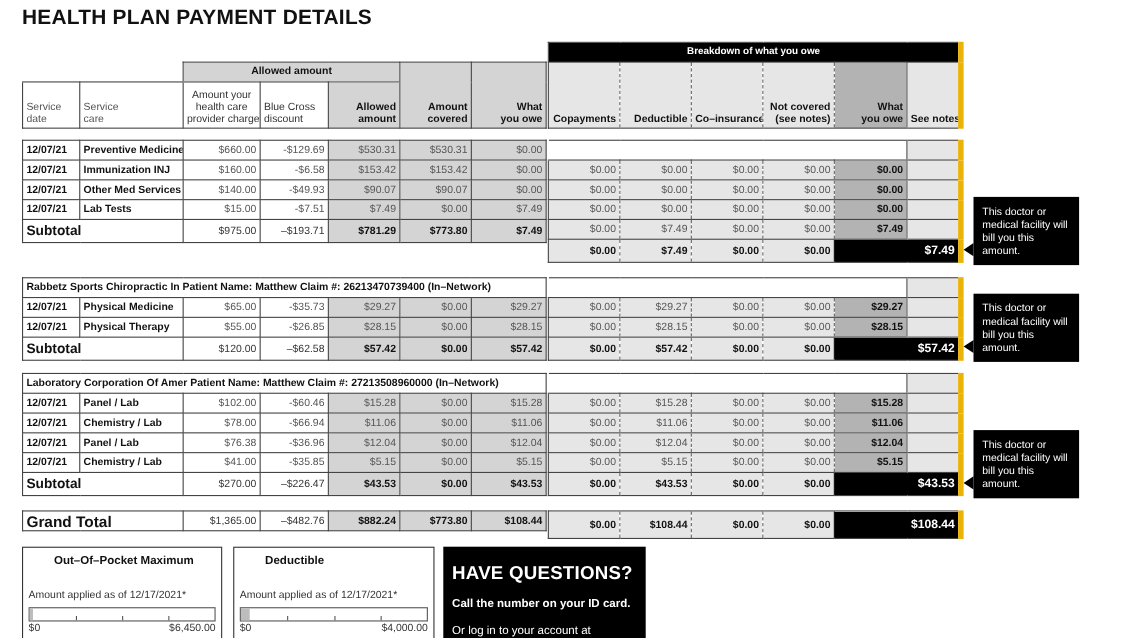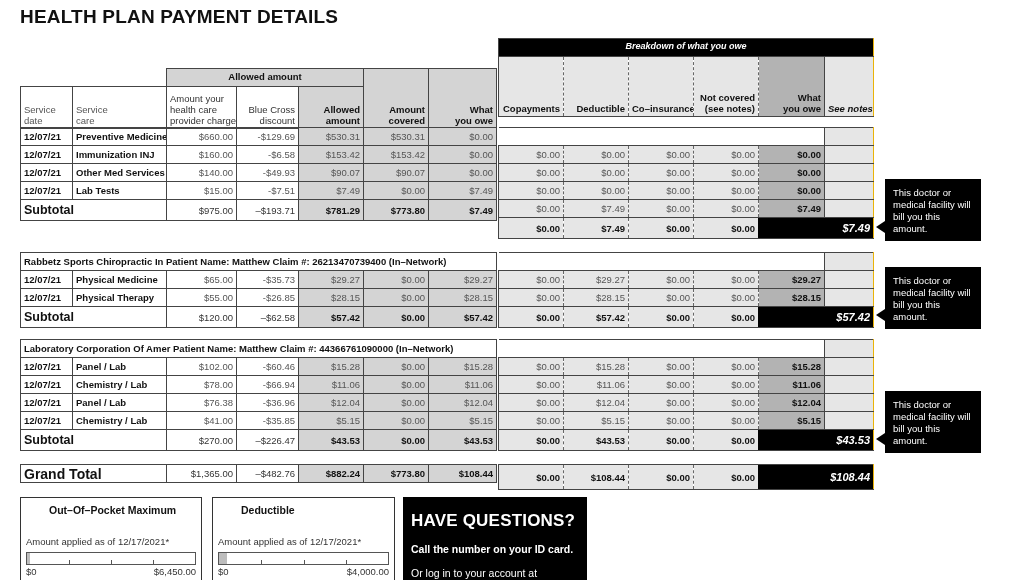--- a/index.html
+++ b/index.html
@@ -11,21 +11,21 @@
   .num { text-align: right; color: #555; }
   .b { font-weight: bold; color: #111; }
   .g1 { background: #d4d4d4; }
   .g2 { background: #e6e6e6; }
   .g3 { background: #b3b3b3; }
   .blk { background: #000; color: #fff; }
   .hdr td { vertical-align: bottom; padding-bottom: 2px; line-height: 11px; }
   .lt td { border: 1px solid #444; }
   .rt td { border-top: 1px solid #444; border-bottom: 1px solid #444; border-left: 1px dashed #666; border-right: 1px dashed #666; }
   .rt td.solidl { border-left: 1px solid #444; }
-  .rt td.solidr { border-right: 1px solid #eab308; font-style: italic; }
+  .rt td.solidr { border-right: 5px solid #eab308; }
   .claimhdr { font-weight: bold; font-size: 9.5px; color: #111; padding-left: 3px; }
   .sub { font-size: 12.5px; font-weight: bold; color: #111; }
   .grand { font-size: 14px; font-weight: bold; color: #111; }
   .callout { position: absolute; background: #000; color: #fff; font-size: 9.5px; line-height: 12px; padding: 8px 6px 6px 8px; width: 96px; height: 62px; }
   .callout::before { content: ""; position: absolute; left: -9px; bottom: 8px; border-top: 6px solid transparent; border-bottom: 6px solid transparent; border-right: 9px solid #000; }
   .box { position: absolute; border: 1px solid #333; background: #fff; }
   .box .bh { font-size: 10.5px; font-weight: bold; padding: 6px 4px 0 5px; margin-left: 23px; }
   .box .bl { font-size: 9.5px; color: #333; padding: 20px 0 0 5px; }
   .bar { position: absolute; left: 5px; right: 5px; top: 54px; height: 13px; border: 1px solid #555; background: #fff; }
   .bar .fill { position: absolute; left: 0; top: 0; bottom: 0; background: #bdbdbd; }
@@ -34,42 +34,42 @@
   .questions { position: absolute; left: 403px; top: 497px; width: 184px; height: 90px; background: #000; color: #fff; padding: 14px 8px; }
   .questions .qh { font-size: 17px; font-weight: bold; letter-spacing: 0.2px; }
   .questions .q1 { font-size: 10.5px; font-weight: bold; margin-top: 12px; }
   .questions .q2 { font-size: 10.5px; margin-top: 12px; }
 </style>
 </head>
 <body>
 
 <div class="abs title">HEALTH PLAN PAYMENT DETAILS</div>
 
-<table class="lt hdr" style="left:20px; top:68px; width:476px;">
+<table class="lt hdr" style="left:20px; top:56px; width:476px;">
   <colgroup>
       <col style="width:52px">
       <col style="width:94px">
       <col style="width:70px">
       <col style="width:62px">
       <col style="width:65px">
       <col style="width:65px">
       <col style="width:68px">
     </colgroup>
   <tbody>
       <tr style="height:18px">
     <td colspan="2" style="border:none; border-bottom:1px solid #444"></td>
     <td colspan="3" class="g1 b" style="text-align:center; vertical-align:middle; border-bottom:none">Allowed amount</td>
     <td class="g1" rowspan="2" style="text-align:right"><span class="b">Amount</span><br><span class="b">covered</span></td>
     <td class="g1" rowspan="2" style="text-align:right"><span class="b">What</span><br><span class="b">you owe</span></td>
   </tr>
   <tr style="height:42px">
     <td style="color:#555"><span>Service</span><br><span>date</span></td>
     <td style="color:#555"><span>Service</span><br><span>care</span></td>
-    <td style="text-align:left; color:#333"><span>Amount your</span><br><span>health care</span><br><span>provider charged</span></td>
-    <td style="text-align:right; color:#333"><span>Blue Cross</span><br><span>discount</span></td>
+    <td style="text-align:center; color:#333"><span>Amount your</span><br><span>health care</span><br><span>provider charged</span></td>
+    <td style="text-align:left; color:#333"><span>Blue Cross</span><br><span>discount</span></td>
     <td class="g1" style="text-align:right"><span class="b">Allowed</span><br><span class="b">amount</span></td>
   </tr>
 </tbody>
   </table>
 
 <table class="rt hdr" style="left:498px; top:38px; width:375px;">
   <colgroup>
       <col style="width:65px">
       <col style="width:65px">
       <col style="width:65px">
@@ -299,21 +299,21 @@
         <col style="width:52px">
         <col style="width:94px">
         <col style="width:70px">
         <col style="width:62px">
         <col style="width:65px">
         <col style="width:65px">
         <col style="width:68px">
       </colgroup>
   <tbody>
         <tr style="height:18px">
-          <td colspan="7" class="claimhdr">Laboratory Corporation Of Amer   Patient Name: Matthew   Claim #: 44366761090000 (In–Network)</td>
+          <td colspan="7" class="claimhdr">Laboratory Corporation Of Amer   Patient Name: Matthew   Claim #: 27213508960000 (In–Network)</td>
         </tr>
   <tr style="height:18px">
           <td class="b">12/07/21</td>
           <td class="b">Panel / Lab</td>
           <td class="num">$102.00</td>
           <td class="num">-$60.46</td>
           <td class="num g1">$15.28</td>
           <td class="num g1">$0.00</td>
           <td class="num g1">$15.28</td>
         </tr>

